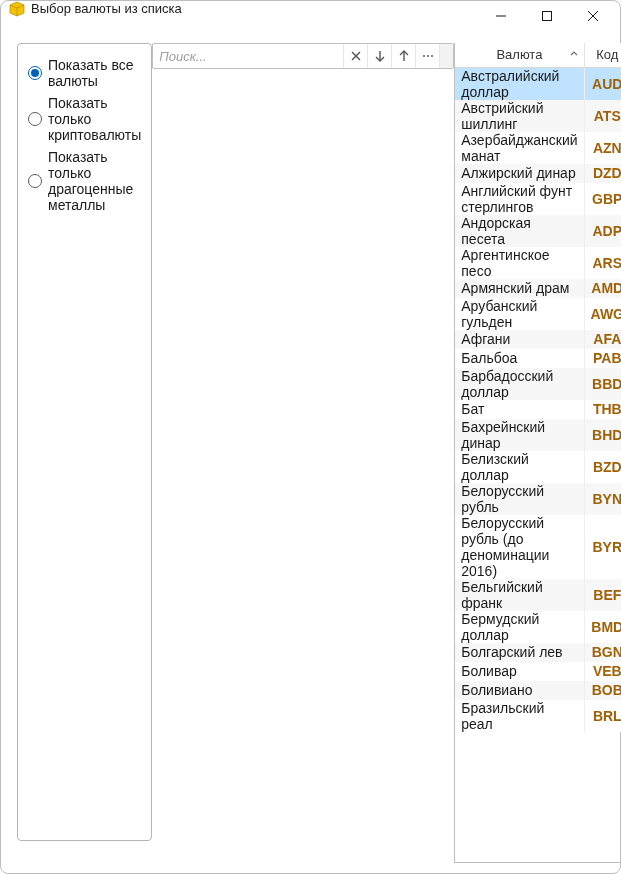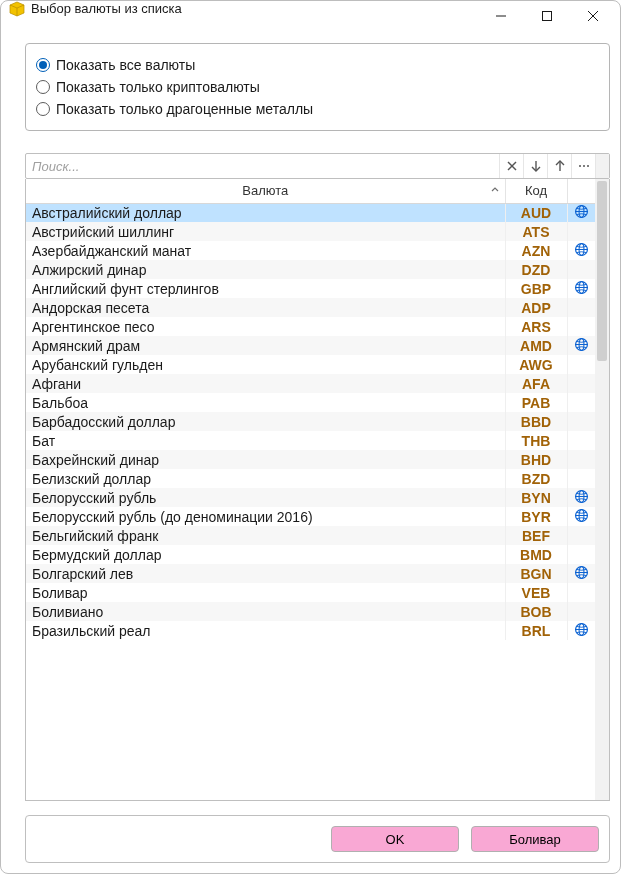--- a/index.html
+++ b/index.html
@@ -42,22 +42,22 @@
     .titlebar-btn {
       width: 46px; height: 30px;
       display: flex; align-items: center; justify-content: center;
       cursor: pointer;
     }
     .titlebar-btn svg { width: 10px; height: 10px; stroke: #1a1a1a; stroke-width: 1; fill: none; }
 
     .content {
       flex: 1;
       display: flex;
-      flex-direction: column;
-      padding: 8px 10px 10px 24px;
+      flex-direction: row;
+      padding: 8px 10px 10px 16px;
       min-height: 0;
     }
 
     .filter-box {
       border: 1px solid #b5b5b5;
       border-radius: 4px;
       padding: 10px 10px;
       margin-bottom: 22px;
     }
     .radio-row {

